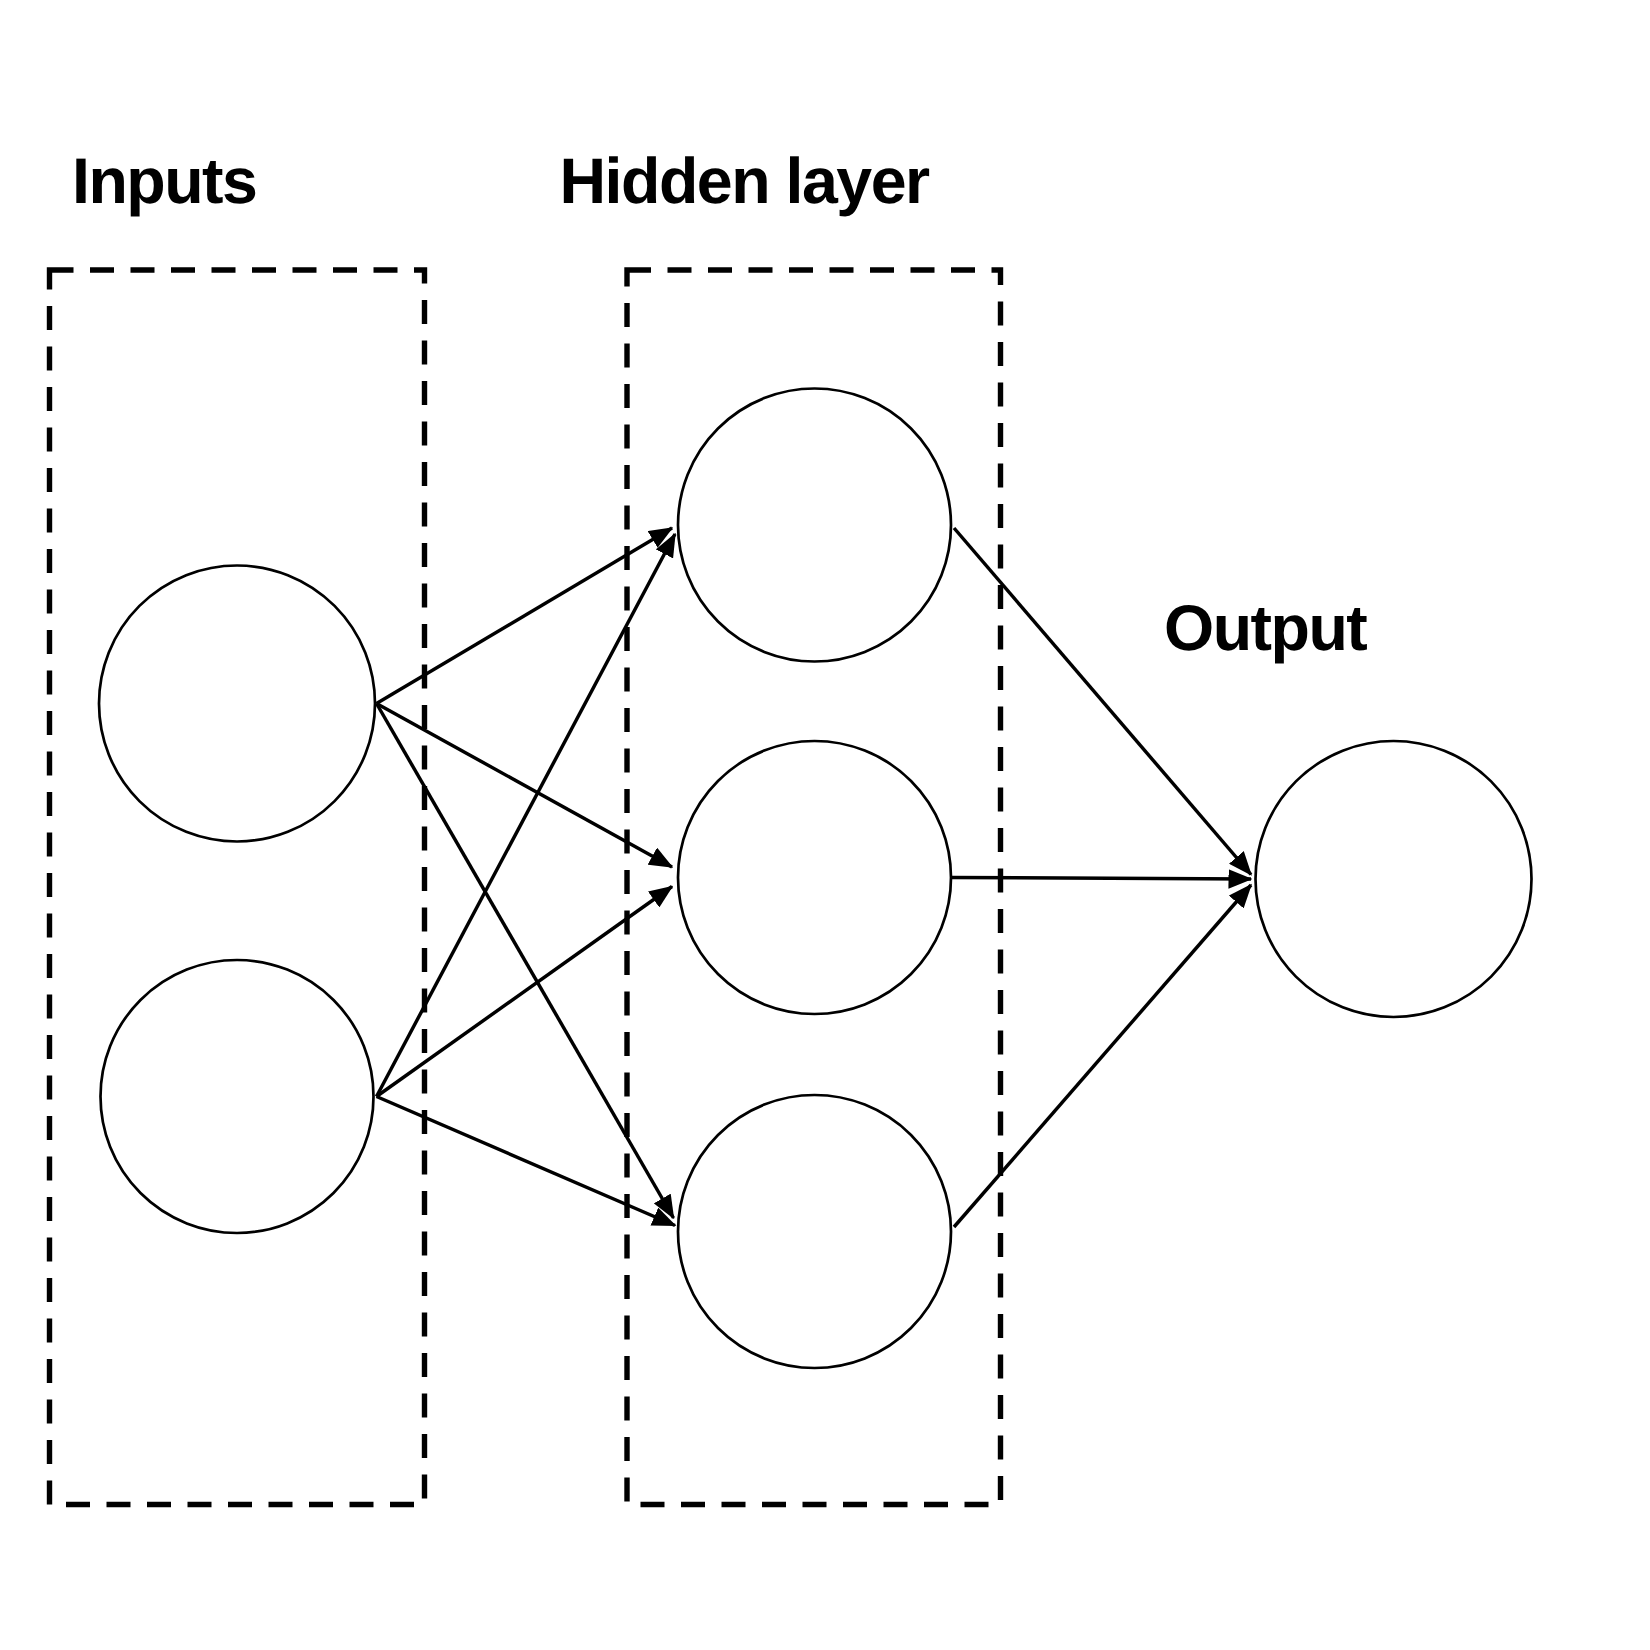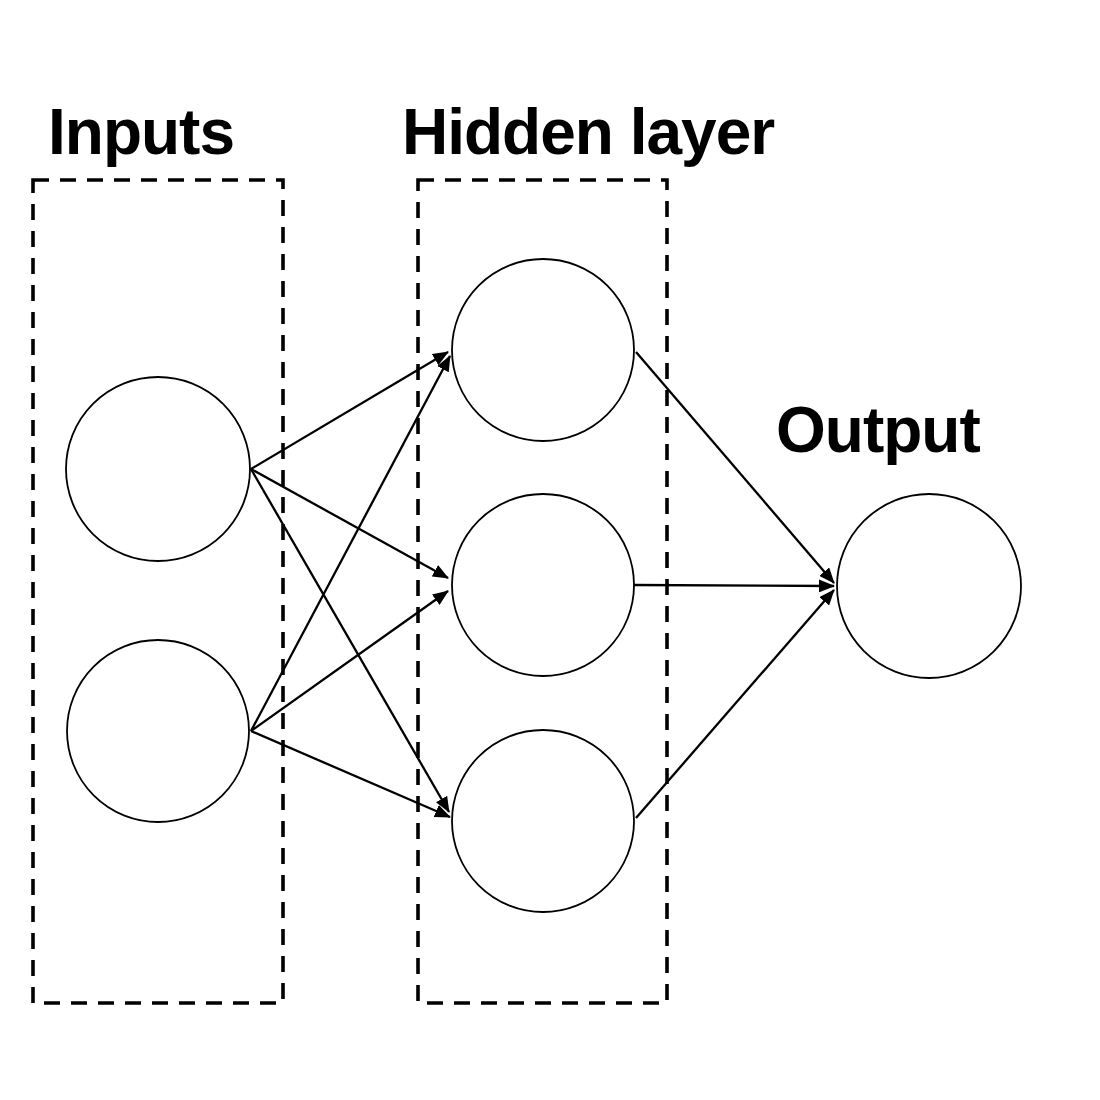--- a/index.html
+++ b/index.html
@@ -15,29 +15,29 @@
     background: #ffffff;
     overflow: hidden;
   }
   #diagram-svg {
     position: absolute;
     left: 0;
     top: 0;
   }
   .layer-label {
     position: absolute;
-    font-size: 64px;
+    font-size: 43px;
     font-weight: 600;
     color: #000000;
     line-height: 1;
     white-space: nowrap;
     letter-spacing: -1px;
   }
   #label-inputs  { left: 48px;  top: 100px; }
-  #label-hidden  { left: 402px; top: 100px; }
+  #label-hidden  { left: 373px; top: 100px; }
   #label-output  { left: 776px; top: 398px; }
 </style>
 </head>
 <body>
 
 <div id="stage">
   <svg id="diagram-svg" width="1100" height="1100" viewBox="0 0 1100 1100">
       <defs>
         <marker id="arrow" markerUnits="userSpaceOnUse" markerWidth="16" markerHeight="13" refX="15" refY="6.5" orient="auto">
           <path d="M0,0 L16,6.5 L0,13 Z" fill="#000000"></path>

